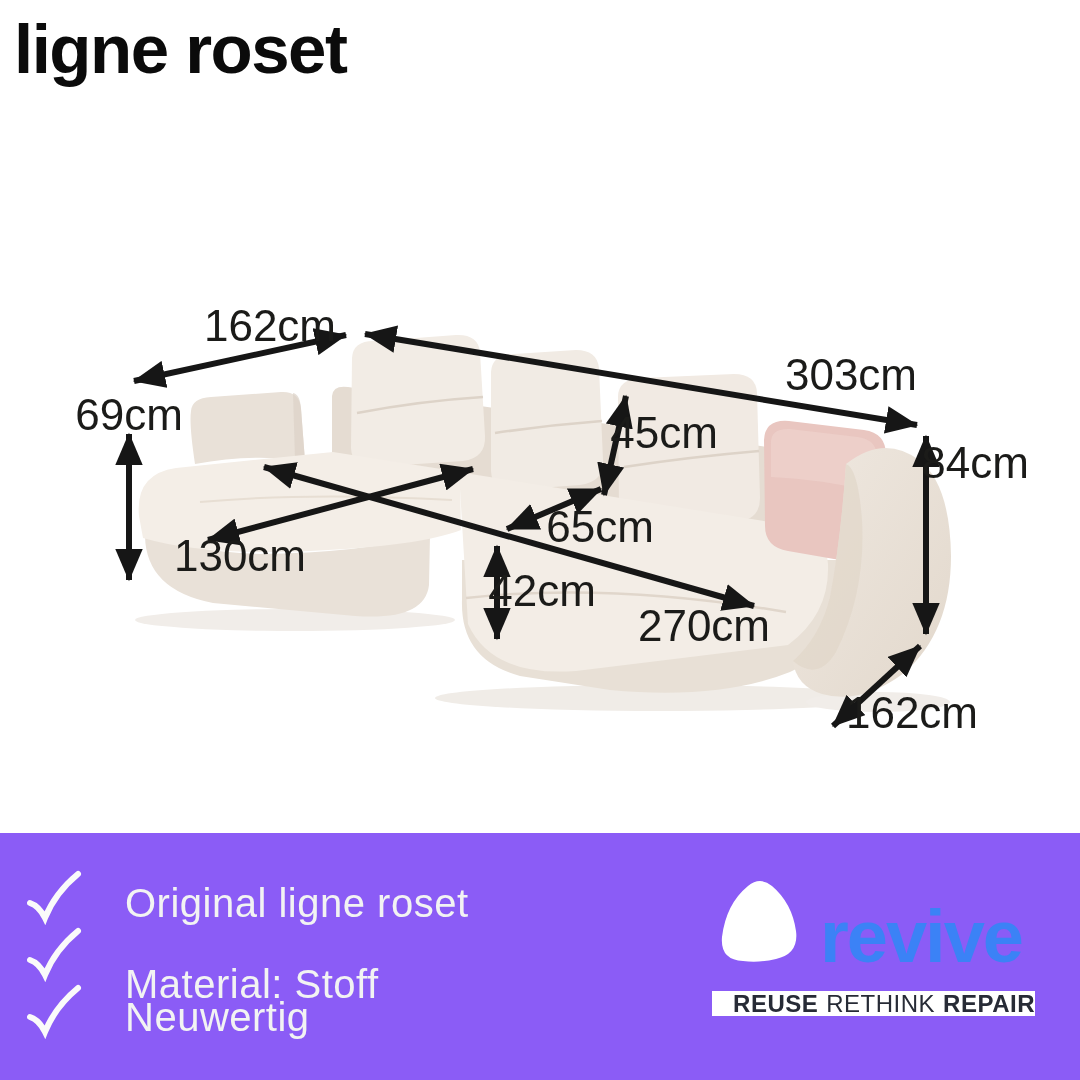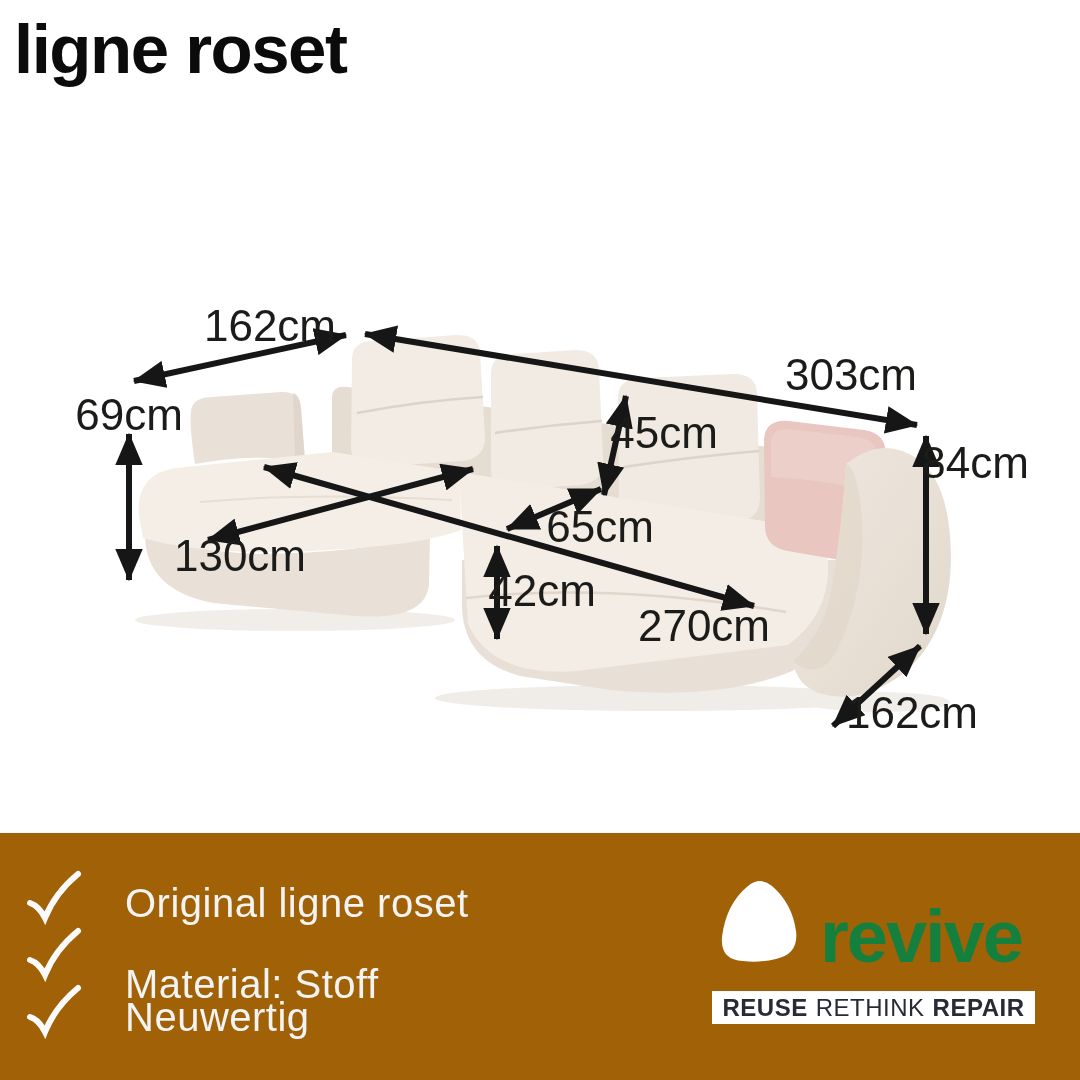--- a/index.html
+++ b/index.html
@@ -4,29 +4,29 @@
 <style>
   html,body{margin:0;padding:0;background:#ffffff;}
   .stage{position:relative;width:1080px;height:1080px;background:#ffffff;overflow:hidden;
          font-family:"Liberation Sans", sans-serif;}
   .brand-logo{position:absolute;left:14px;top:10px;font-size:69px;font-weight:700;
               letter-spacing:-1.5px;color:#0b0b0b;}
   .scene{position:absolute;left:0;top:0;width:1080px;height:833px;}
   .dim{position:absolute;transform:translate(-50%,-50%);font-size:44px;font-weight:400;
        color:#1b1b19;white-space:nowrap;}
   
-  .info-bar{position:absolute;left:0;top:833px;width:1080px;height:247px;background:#a16207;}
+  .info-bar{position:absolute;left:0;top:833px;width:1080px;height:247px;background:#8b5cf6;}
   .feature-check{position:absolute;left:25px;width:58px;height:57px;}
   .feature-label{position:absolute;left:125px;font-size:40px;font-weight:300;
                  color:#f2f3f3;letter-spacing:0.5px;white-space:nowrap;}
   .pebble{position:absolute;left:712px;top:877px;width:94px;height:86px;}
   .revive-word{position:absolute;left:820px;top:900px;font-size:74px;font-weight:700;
-               letter-spacing:-2px;color:#15803d;line-height:1;}
-  .tagline{position:absolute;left:712px;top:991px;width:323px;height:33px;background:#ffffff;
-           display:flex;align-items:center;justify-content:center;gap:8px;}
+               letter-spacing:-2px;color:#3b82f6;line-height:1;}
+  .tagline{position:absolute;left:712px;top:991px;width:323px;height:25px;background:#ffffff;
+           display:flex;align-items:center;justify-content:flex-end;gap:8px;}
   .tagline span{font-size:24px;letter-spacing:0.5px;color:#272b36;line-height:1;}
   .tg-bold{font-weight:800;}
   .tg-reg{font-weight:400;}
 </style>
 </head>
 <body>
 
 <div class="stage">
 
   <div class="brand-logo">ligne roset</div>

